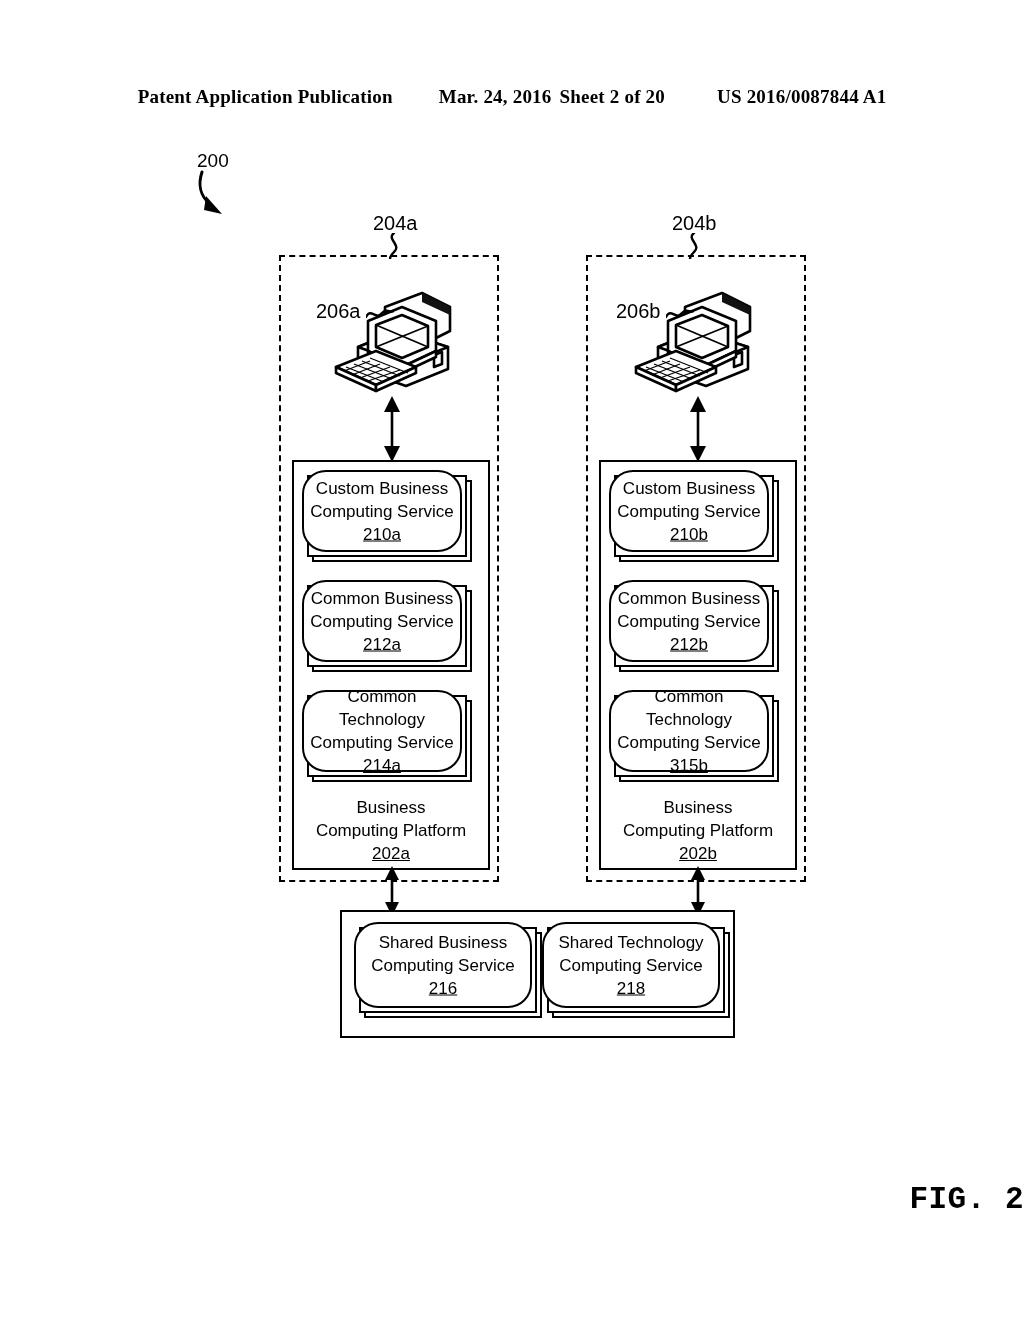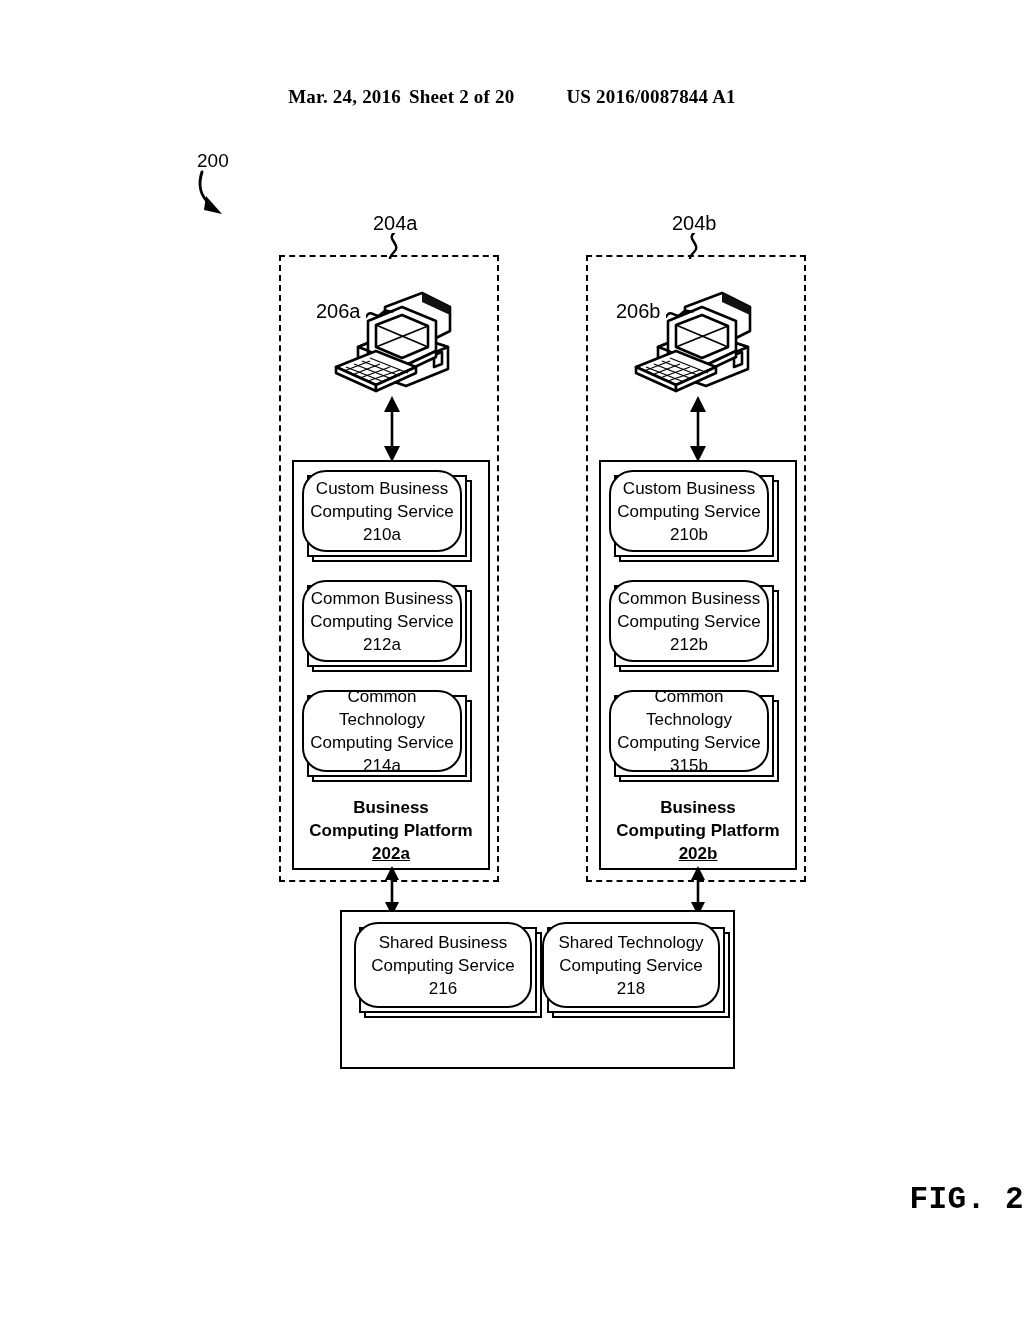--- a/index.html
+++ b/index.html
@@ -87,30 +87,29 @@
 
   
   .platform-box {
     position: absolute;
     border: 2px solid #000;
     box-sizing: border-box;
     background: #fff;
   }
   .platform-a { left: 292px; top: 460px; width: 198px; height: 410px; }
   .platform-b { left: 599px; top: 460px; width: 198px; height: 410px; }
-  .platform-shared { left: 340px; top: 910px; width: 395px; height: 159px; }
+  .platform-shared { left: 340px; top: 910px; width: 395px; height: 128px; }
 
   .platform-label {
     position: absolute;
     left: 0;
     width: 100%;
     text-align: center;
     font-size: 17px;
     line-height: 23px;
-    font-weight: bold;
   }
   .platform-label .pl-num {
     text-decoration: underline;
   }
 
   
   .stack {
     position: absolute;
   }
   .stack .layer {
@@ -128,36 +127,38 @@
     top: 50%;
     transform: translateY(-50%);
     width: 100%;
     text-align: center;
     font-size: 17px;
     line-height: 23px;
     padding: 0 4px;
     box-sizing: border-box;
   }
   .stack .card-text .c-num {
+    text-decoration: underline;
   }
 
   
   .arrow {
     position: absolute;
   }
 
   
   .computer-icon {
     position: absolute;
   }
 </style>
 </head>
 <body>
 
 <div class="patent-header">
+  <span class="h-pub">Patent Application Publication</span>
   <span class="h-date">Mar. 24, 2016</span>
   <span class="h-sheet">Sheet 2 of 20</span>
   <span class="h-num">US 2016/0087844 A1</span>
 </div>
 
 <div class="fig-num-200">200</div>
 <svg class="curve-200" width="60" height="56" viewBox="0 0 60 56">
   <path d="M6,4 C2,16 4,28 14,36" stroke="#000" stroke-width="3" fill="none" stroke-linecap="round"></path>
   <polygon points="10,28 26,46 8,42" fill="#000"></polygon>
 </svg>

